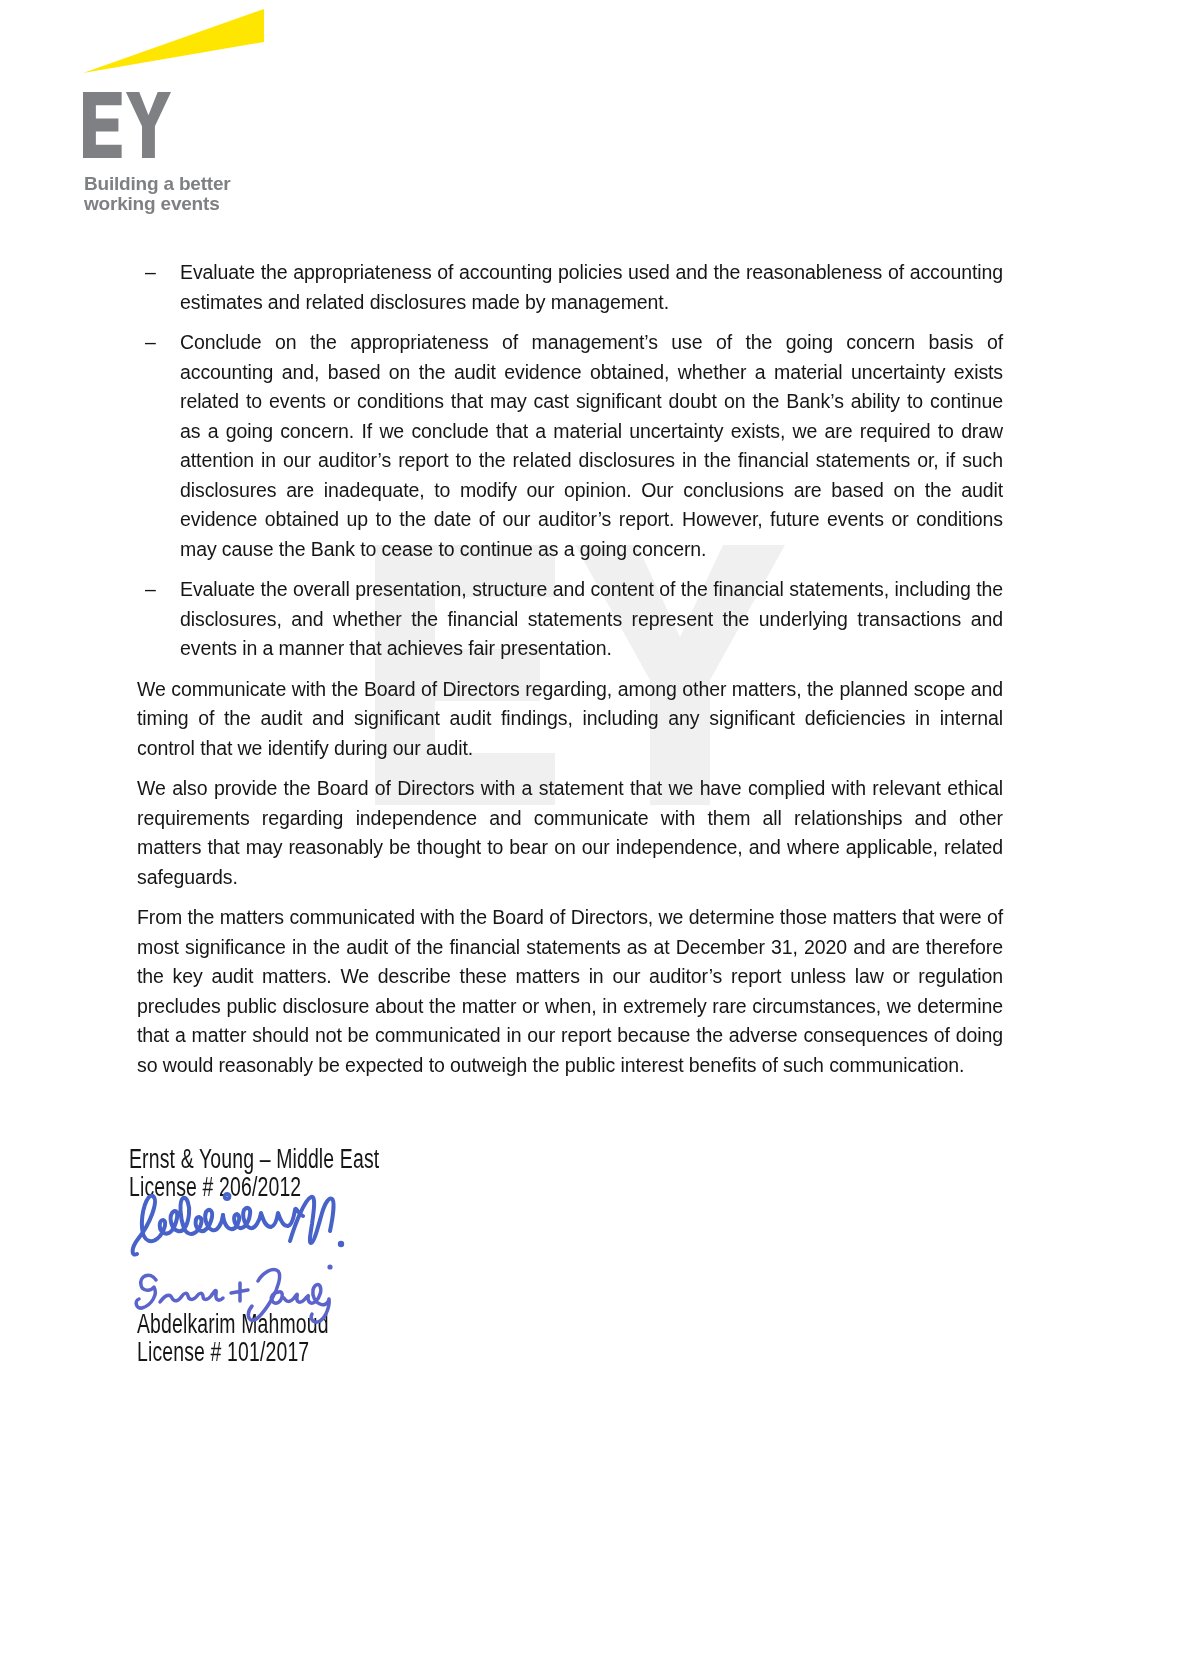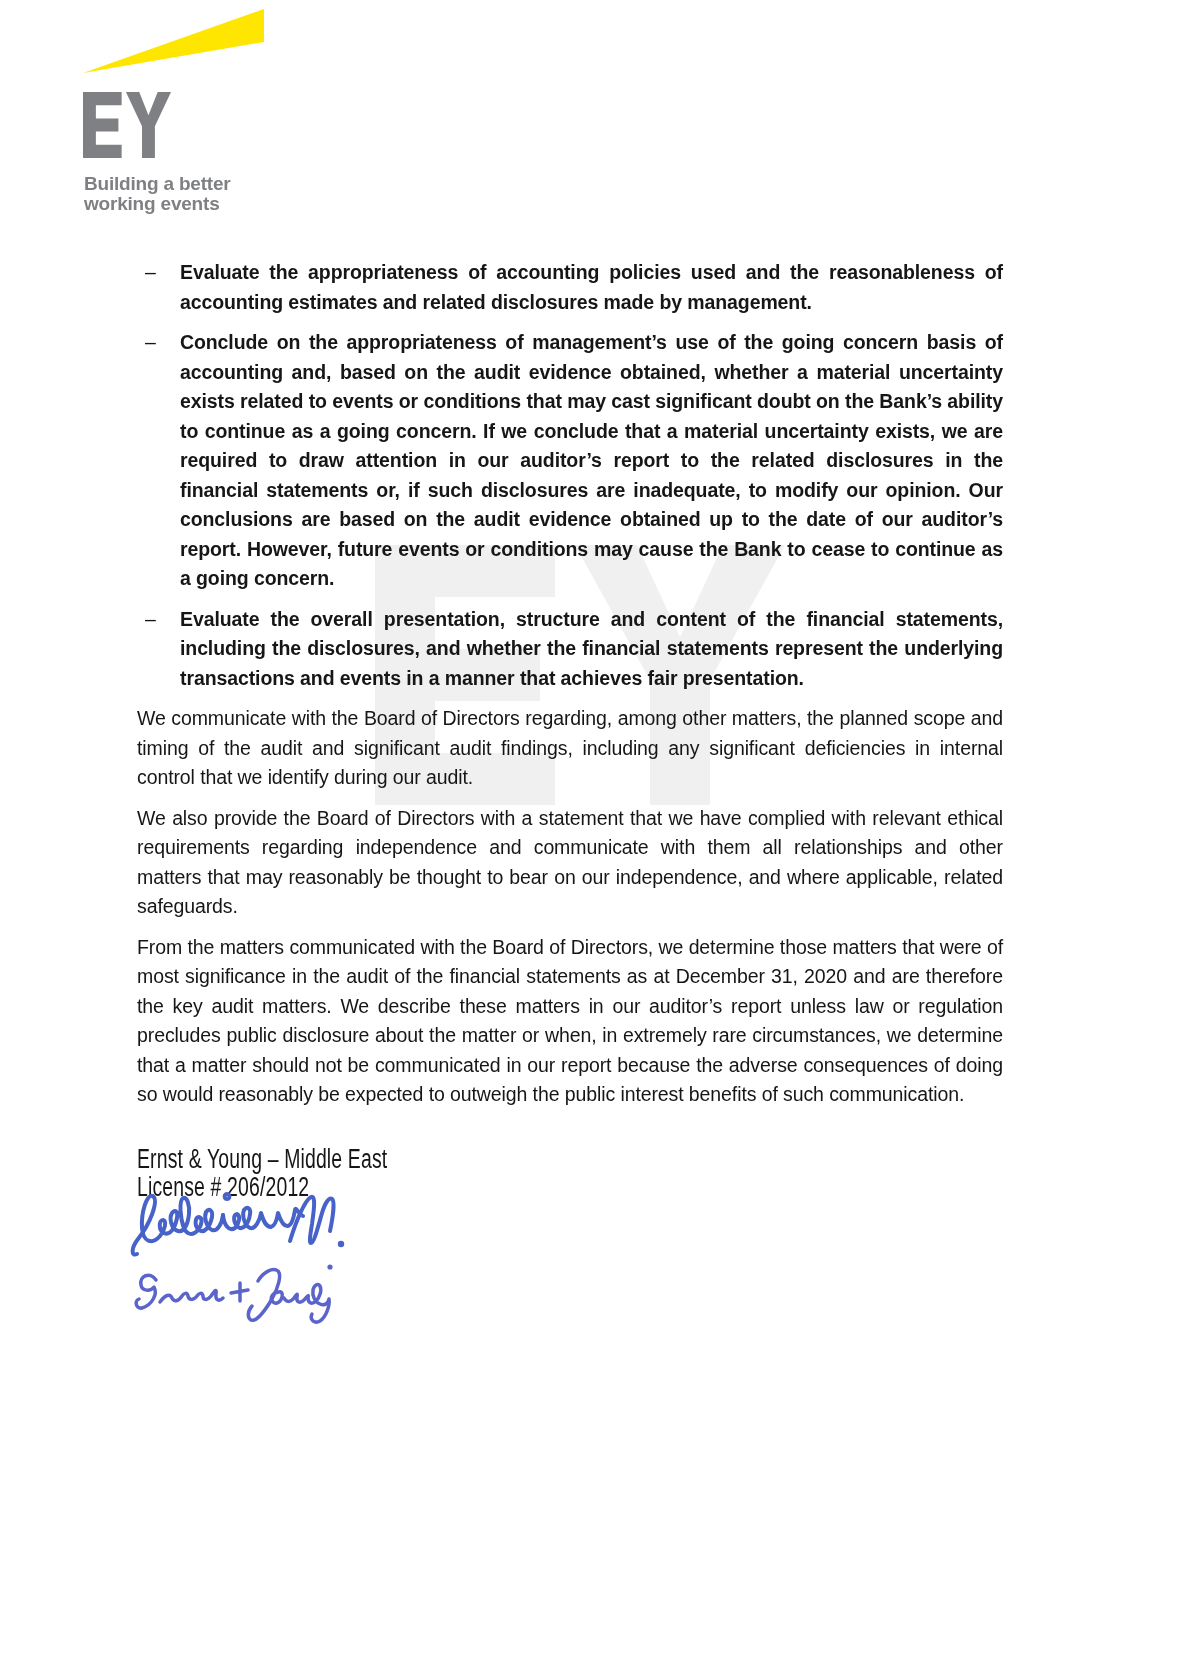--- a/index.html
+++ b/index.html
@@ -21,29 +21,29 @@
   }
   
   .watermark { position:absolute; left:375px; top:545px; width:410px; height:260px; z-index:0; }
   
   .content {
     position:absolute; left:137px; top:258px; width:866px; z-index:1;
     font-size:19.5px; line-height:29.5px; letter-spacing:-0.1px;
   }
   .bullet { display:flex; margin:0 0 11px 0; }
   .bullet .dash { width:43px; padding-left:8px; box-sizing:border-box; flex:none; }
-  .bullet .txt { flex:1; text-align:justify;font-weight:bold; }
+  .bullet .txt { flex:1; text-align:justify; }
   .para { margin:0 0 11px 0; text-align:justify; }
   
   .soline {
     font-size:27px; line-height:28px; letter-spacing:0.2px;
     transform:scaleX(0.72); transform-origin:0 50%;
     white-space:nowrap;
   }
-  .signoff-top  { position:absolute; left:137px; top:1145px; z-index:2; }
+  .signoff-top  { position:absolute; left:129px; top:1145px; z-index:2; }
   .signoff-name { position:absolute; left:137px; top:1310px; z-index:2; }
   .signoff-loc  { position:absolute; left:137px; top:1410px; z-index:2; }
   .sig1 { position:absolute; left:130px; top:1186px; width:240px; height:80px; z-index:3; }
   .sig2 { position:absolute; left:132px; top:1254px; width:210px; height:80px; z-index:3; }
   .sig1 path, .sig2 path { fill:none; stroke-linecap:round; stroke-linejoin:round; }
 </style>
 </head>
 <body>
 
 <div class="page">
@@ -102,15 +102,19 @@
 
   <svg class="sig2" viewBox="0 0 210 80">
     <path stroke="#5b64cb" stroke-width="3.5" d="M24,26 C18,17 7,22 9,31 C10,37 18,38 22,33 C26,40 20,51 10,54 C4,55 2,47 7,45"></path>
     <path stroke="#5b64cb" stroke-width="3.5" d="M28,48 C33,41 38,39 40,44 C42,48 46,48 50,42 C52,39 55,38 56,42 C57,46 61,47 65,42 C67,39 70,38 71,42 C71,46 75,47 79,42 C82,38 85,33 84,40 C83,46 87,48 91,44"></path>
     <path stroke="#5b64cb" stroke-width="3.5" d="M99,39 L116,36 M108,29 L108,47"></path>
     <path stroke="#5b64cb" stroke-width="3.5" d="M126,27 C131,18 141,13 146,17 C150,21 146,34 140,45 C134,55 128,64 122,66 C116,68 114,59 120,52"></path>
     <path stroke="#5b64cb" stroke-width="3.5" d="M147,38 C141,38 137,44 141,48 C144,51 149,48 150,43 C151,39 149,37 147,38 M152,44 C154,48 158,49 162,44 C164,41 166,38 165,43 C164,48 168,50 172,46 C175,43 177,39 176,44 C176,49 180,51 184,47 C188,43 190,36 188,32 C186,29 182,31 181,36 C180,42 183,48 188,50 C192,52 196,50 197,45 C198,52 194,63 188,67 C183,70 177,66 180,60"></path>
     <circle cx="198" cy="13" r="2.6" fill="#5b64cb"></circle>
   </svg>
 
+  <div class="signoff-name">
+    <div class="soline">Abdelkarim Mahmoud</div>
+    <div class="soline">License # 101/2017</div>
+  </div>
 
 
 </div>
 
 </body></html>

